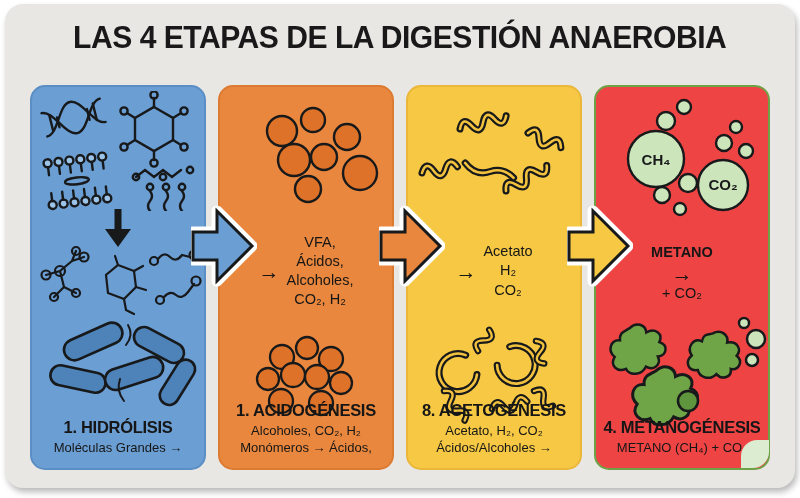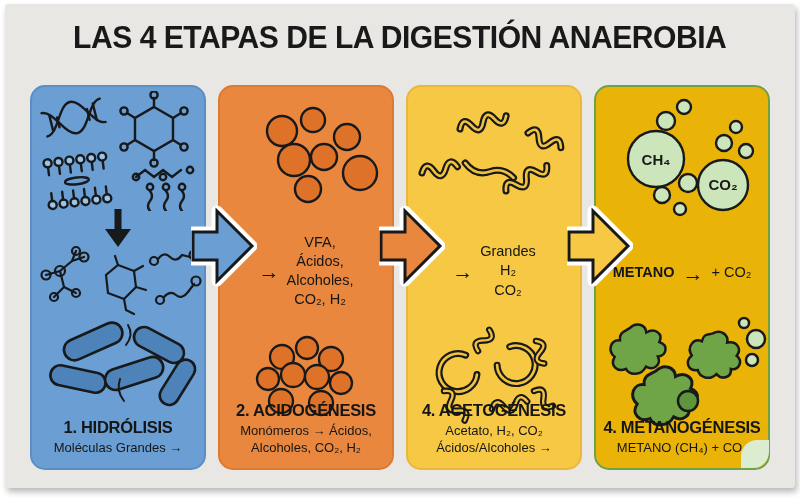--- a/index.html
+++ b/index.html
@@ -1,37 +1,37 @@
 <!DOCTYPE html>
 <html><head>
 <meta charset="utf-8">
 <style>
   html,body{margin:0;padding:0;background:#ffffff;}
   .stage{position:relative;width:800px;height:498px;background:#ffffff;overflow:hidden;
          font-family:"Liberation Sans",sans-serif;color:#161616;}
   .canvas{position:absolute;left:5px;top:4px;width:790px;height:484px;background:#e9e7e4;
-          border-radius:3px;box-shadow:2px 4px 6px rgba(0,0,0,.28);}
+          border-radius:18px;box-shadow:2px 4px 6px rgba(0,0,0,.28);}
   .title{position:absolute;top:16px;left:0;width:100%;text-align:center;}
   .title span{display:inline-block;font-size:31px;font-weight:800;letter-spacing:-.5px;
               transform:scaleX(.97);color:#191919;white-space:nowrap;}
   .panels{position:absolute;left:25px;top:81px;width:740px;height:385px;display:flex;gap:12px;}
   .panel{position:relative;flex:1;border-radius:15px;}
   .panel.blue  {background:#6b9ed3;border:2px solid #5a8ec5;}
   .panel.orange{background:#e8873d;border:2px solid #dd7a31;}
   .panel.yellow{background:#f6c844;border:2px solid #eab73a;}
-  .panel.green {background:#eab308;border:2px solid #6ea247;}
+  .panel.green {background:#ef4444;border:2px solid #6ea247;}
   .layer{position:absolute;left:0;right:0;display:flex;justify-content:center;}
   .p-text{position:absolute;left:3px;right:3px;bottom:11px;text-align:center;line-height:1.3;}
   .p-text .head{font-size:16.5px;font-weight:800;letter-spacing:-.3px;margin-bottom:2px;white-space:nowrap;}
   .p-text .sub{font-size:13px;white-space:nowrap;}
   .mid{display:flex;align-items:center;justify-content:center;gap:7px;}
   .mid-arrow{font-size:21px;font-weight:800;line-height:1;}
   .mid-lines{text-align:center;font-size:14.5px;line-height:1.32;}
   .mid-lines .b{font-weight:400;}
-  .mid4{gap:8px;text-align:center;font-size:14.5px;line-height:1.32;}
+  .mid4{flex-direction:column;gap:0;text-align:center;font-size:14.5px;line-height:1.32;}
   .mid4 .b{font-weight:800;}
   .mid4 .row{display:flex;align-items:center;gap:6px;}
   .flow-arrow{position:absolute;top:201px;z-index:5;}
   .fold{position:absolute;right:26px;bottom:20px;width:28px;height:28px;background:#dcecd1;
         border-radius:58% 0 58% 0;z-index:6;}
 </style>
 </head>
 <body>
 
 <div class="stage">
@@ -186,23 +186,23 @@
                 <circle cx="48" cy="48" r="11"></circle>
               <circle cx="73" cy="44" r="12"></circle>
                 <circle cx="97" cy="46" r="12"></circle>
               <circle cx="121" cy="52" r="11"></circle>
                 <circle cx="61" cy="70" r="12"></circle>
               <circle cx="101" cy="72" r="12"></circle>
             </g>
           </svg>
         </div>
         <div class="p-text">
-          <div class="head">2. ACIDOGÉNESIS</div>
+          <div class="head">1. ACIDOGÉNESIS</div>
+          <div class="sub">Alcoholes, CO₂, H₂</div>
           <div class="sub">Monómeros → Ácidos,</div>
-          <div class="sub">Alcoholes, CO₂, H₂</div>
         </div>
       </div>
 
       <div class="panel yellow">
         <div class="layer" style="top:12px;">
           <svg width="172" height="110" viewBox="0 0 172 110">
             <g fill="none" stroke-linecap="round">
               <g transform="translate(52,30) rotate(-16)">
                 <path d="M0,0 q6,-12 12,0 t12,0 t12,0 t12,0" stroke="#17191b" stroke-width="7"></path>
                 <path d="M0,0 q6,-12 12,0 t12,0 t12,0 t12,0" stroke="#f2c23e" stroke-width="2.6"></path>
@@ -223,21 +223,21 @@
                 <path d="M0,0 q6,-12 12,0 t12,0 t12,0" stroke="#17191b" stroke-width="7"></path>
                 <path d="M0,0 q6,-12 12,0 t12,0 t12,0" stroke="#f2c23e" stroke-width="2.6"></path>
               </g>
             </g>
           </svg>
         </div>
         <div class="layer" style="top:130px;height:108px;align-items:center;">
           <div class="mid">
             <span class="mid-arrow">→</span>
             <div class="mid-lines">
-              <div>Grandes</div>
+              <div>Acetato</div>
               <div>H₂</div>
               <div>CO₂</div>
             </div>
           </div>
         </div>
         <div class="layer" style="top:238px;">
           <svg width="172" height="104" viewBox="0 0 172 104">
             <g fill="none" stroke-linecap="round">
               <g transform="translate(50,50) rotate(-20)">
                 <path d="M14,-16 A19,19 0 1 0 18,6" stroke="#17191b" stroke-width="7"></path>
@@ -264,21 +264,21 @@
                 <path d="M0,0 q6,-11 12,0 t12,0 t12,0" stroke="#f2c23e" stroke-width="2.4"></path>
               </g>
               <g transform="translate(126,66) rotate(38)">
                 <path d="M0,0 q6,-11 12,0 t12,0" stroke="#17191b" stroke-width="6.5"></path>
                 <path d="M0,0 q6,-11 12,0 t12,0" stroke="#f2c23e" stroke-width="2.4"></path>
               </g>
             </g>
           </svg>
         </div>
         <div class="p-text">
-          <div class="head">4. ACETOGÉNESIS</div>
+          <div class="head">8. ACETOGÉNESIS</div>
           <div class="sub">Acetato, H₂, CO₂</div>
           <div class="sub">Ácidos/Alcoholes →</div>
         </div>
       </div>
 
       <div class="panel green">
         <div class="layer" style="top:8px;">
           <svg width="172" height="126" viewBox="0 0 172 126">
             <g stroke="#17191b" stroke-width="2.4" fill="#cde5ba">
               <circle cx="88" cy="12" r="7"></circle>

